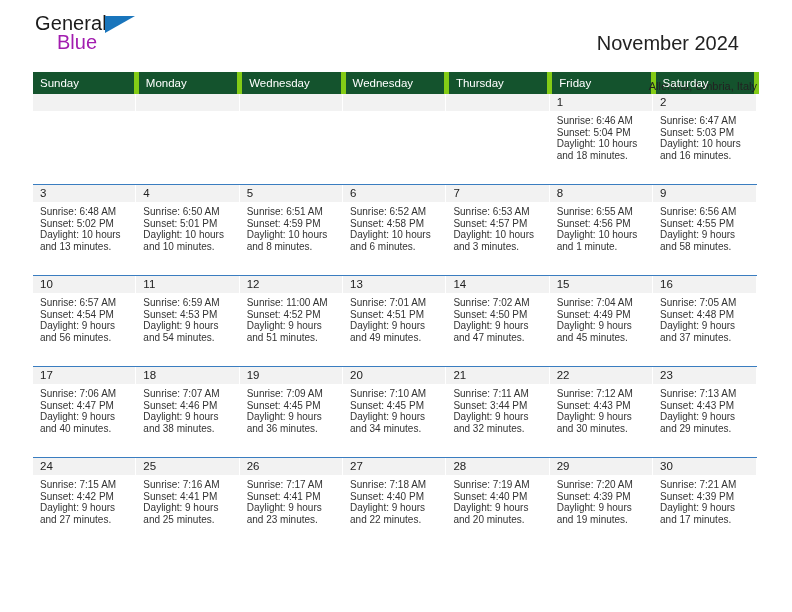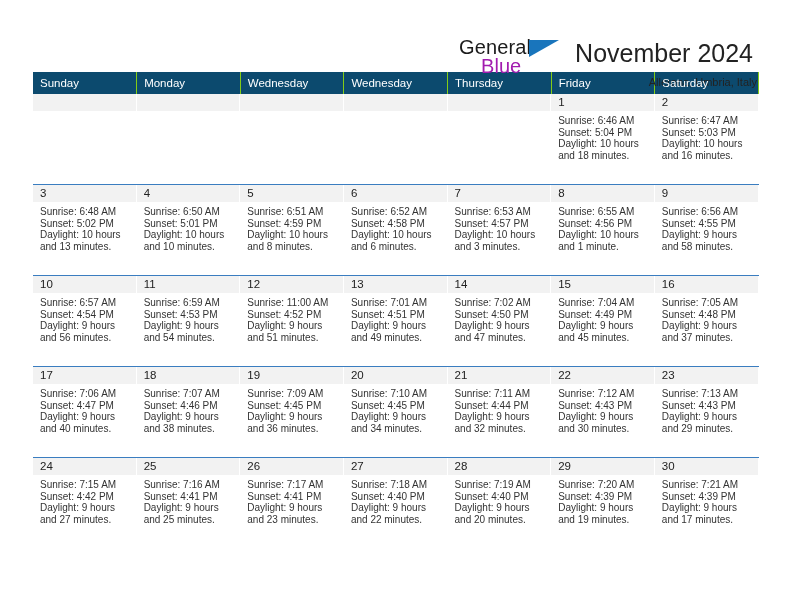--- a/index.html
+++ b/index.html
@@ -19,22 +19,22 @@
     width: 792px;
     height: 612px;
     box-sizing: border-box;
     padding: 0 33px;
   }
 
   
   .header {
     display: flex;
     align-items: flex-start;
-    justify-content: flex-end;
-    padding-top: 34px;
+    justify-content: space-between;
+    padding-top: 10px;
     height: 72px;
     box-sizing: border-box;
   }
   .logo {
     position: relative;
     width: 112px;
     height: 50px;
     margin-left: 2px;
   }
   .logo-general {
@@ -61,49 +61,49 @@
     width: 0;
     height: 0;
     border-left: 30px solid #1975bc;
     border-bottom: 17px solid transparent;
   }
   .title-block {
     text-align: right;
     padding-right: 2px;
   }
   .cal-title {
-    font-size: 25px;
+    font-size: 20px;
     color: #222222;
     line-height: 30px;
     font-weight: normal;
-    margin: 4px;
+    margin: 18px;
   }
   .cal-subtitle {
     font-size: 11px;
     color: #222222;
     line-height: 20px;
     margin: 4px 0 0 0;
   }
 
   
   .calendar {
     width: 726px;
     border-collapse: collapse;
     table-layout: fixed;
   }
   .calendar th {
-    background: #0c4a6e;
+    background: #14532d;
     color: #ffffff;
     font-size: 11.5px;
     font-weight: normal;
     text-align: left;
     padding: 5px 0 5px 7px;
     height: 21px;
     box-sizing: border-box;
-    border-right: 1px solid #84cc16;
+    border-right: 5px solid #84cc16;
   }
   .calendar td {
     vertical-align: top;
     padding: 0;
     border-top: 1px solid #3a7dc0;
     background: #ffffff;
     height: 90px;
     box-sizing: border-box;
   }
   .calendar tr.week-row:first-child td {
@@ -420,21 +420,21 @@
                 <div>Daylight: 9 hours</div>
                 <div>and 34 minutes.</div>
               </div>
             </div>
           </td>
           <td>
             <div class="cell-inner">
               <div class="daynum-band">21</div>
               <div class="cell-body">
                 <div>Sunrise: 7:11 AM</div>
-                <div>Sunset: 4:44 PM</div>
+                <div>Sunset: 3:44 PM</div>
                 <div>Daylight: 9 hours</div>
                 <div>and 32 minutes.</div>
               </div>
             </div>
           </td>
           <td>
             <div class="cell-inner">
               <div class="daynum-band">22</div>
               <div class="cell-body">
                 <div>Sunrise: 7:12 AM</div>

